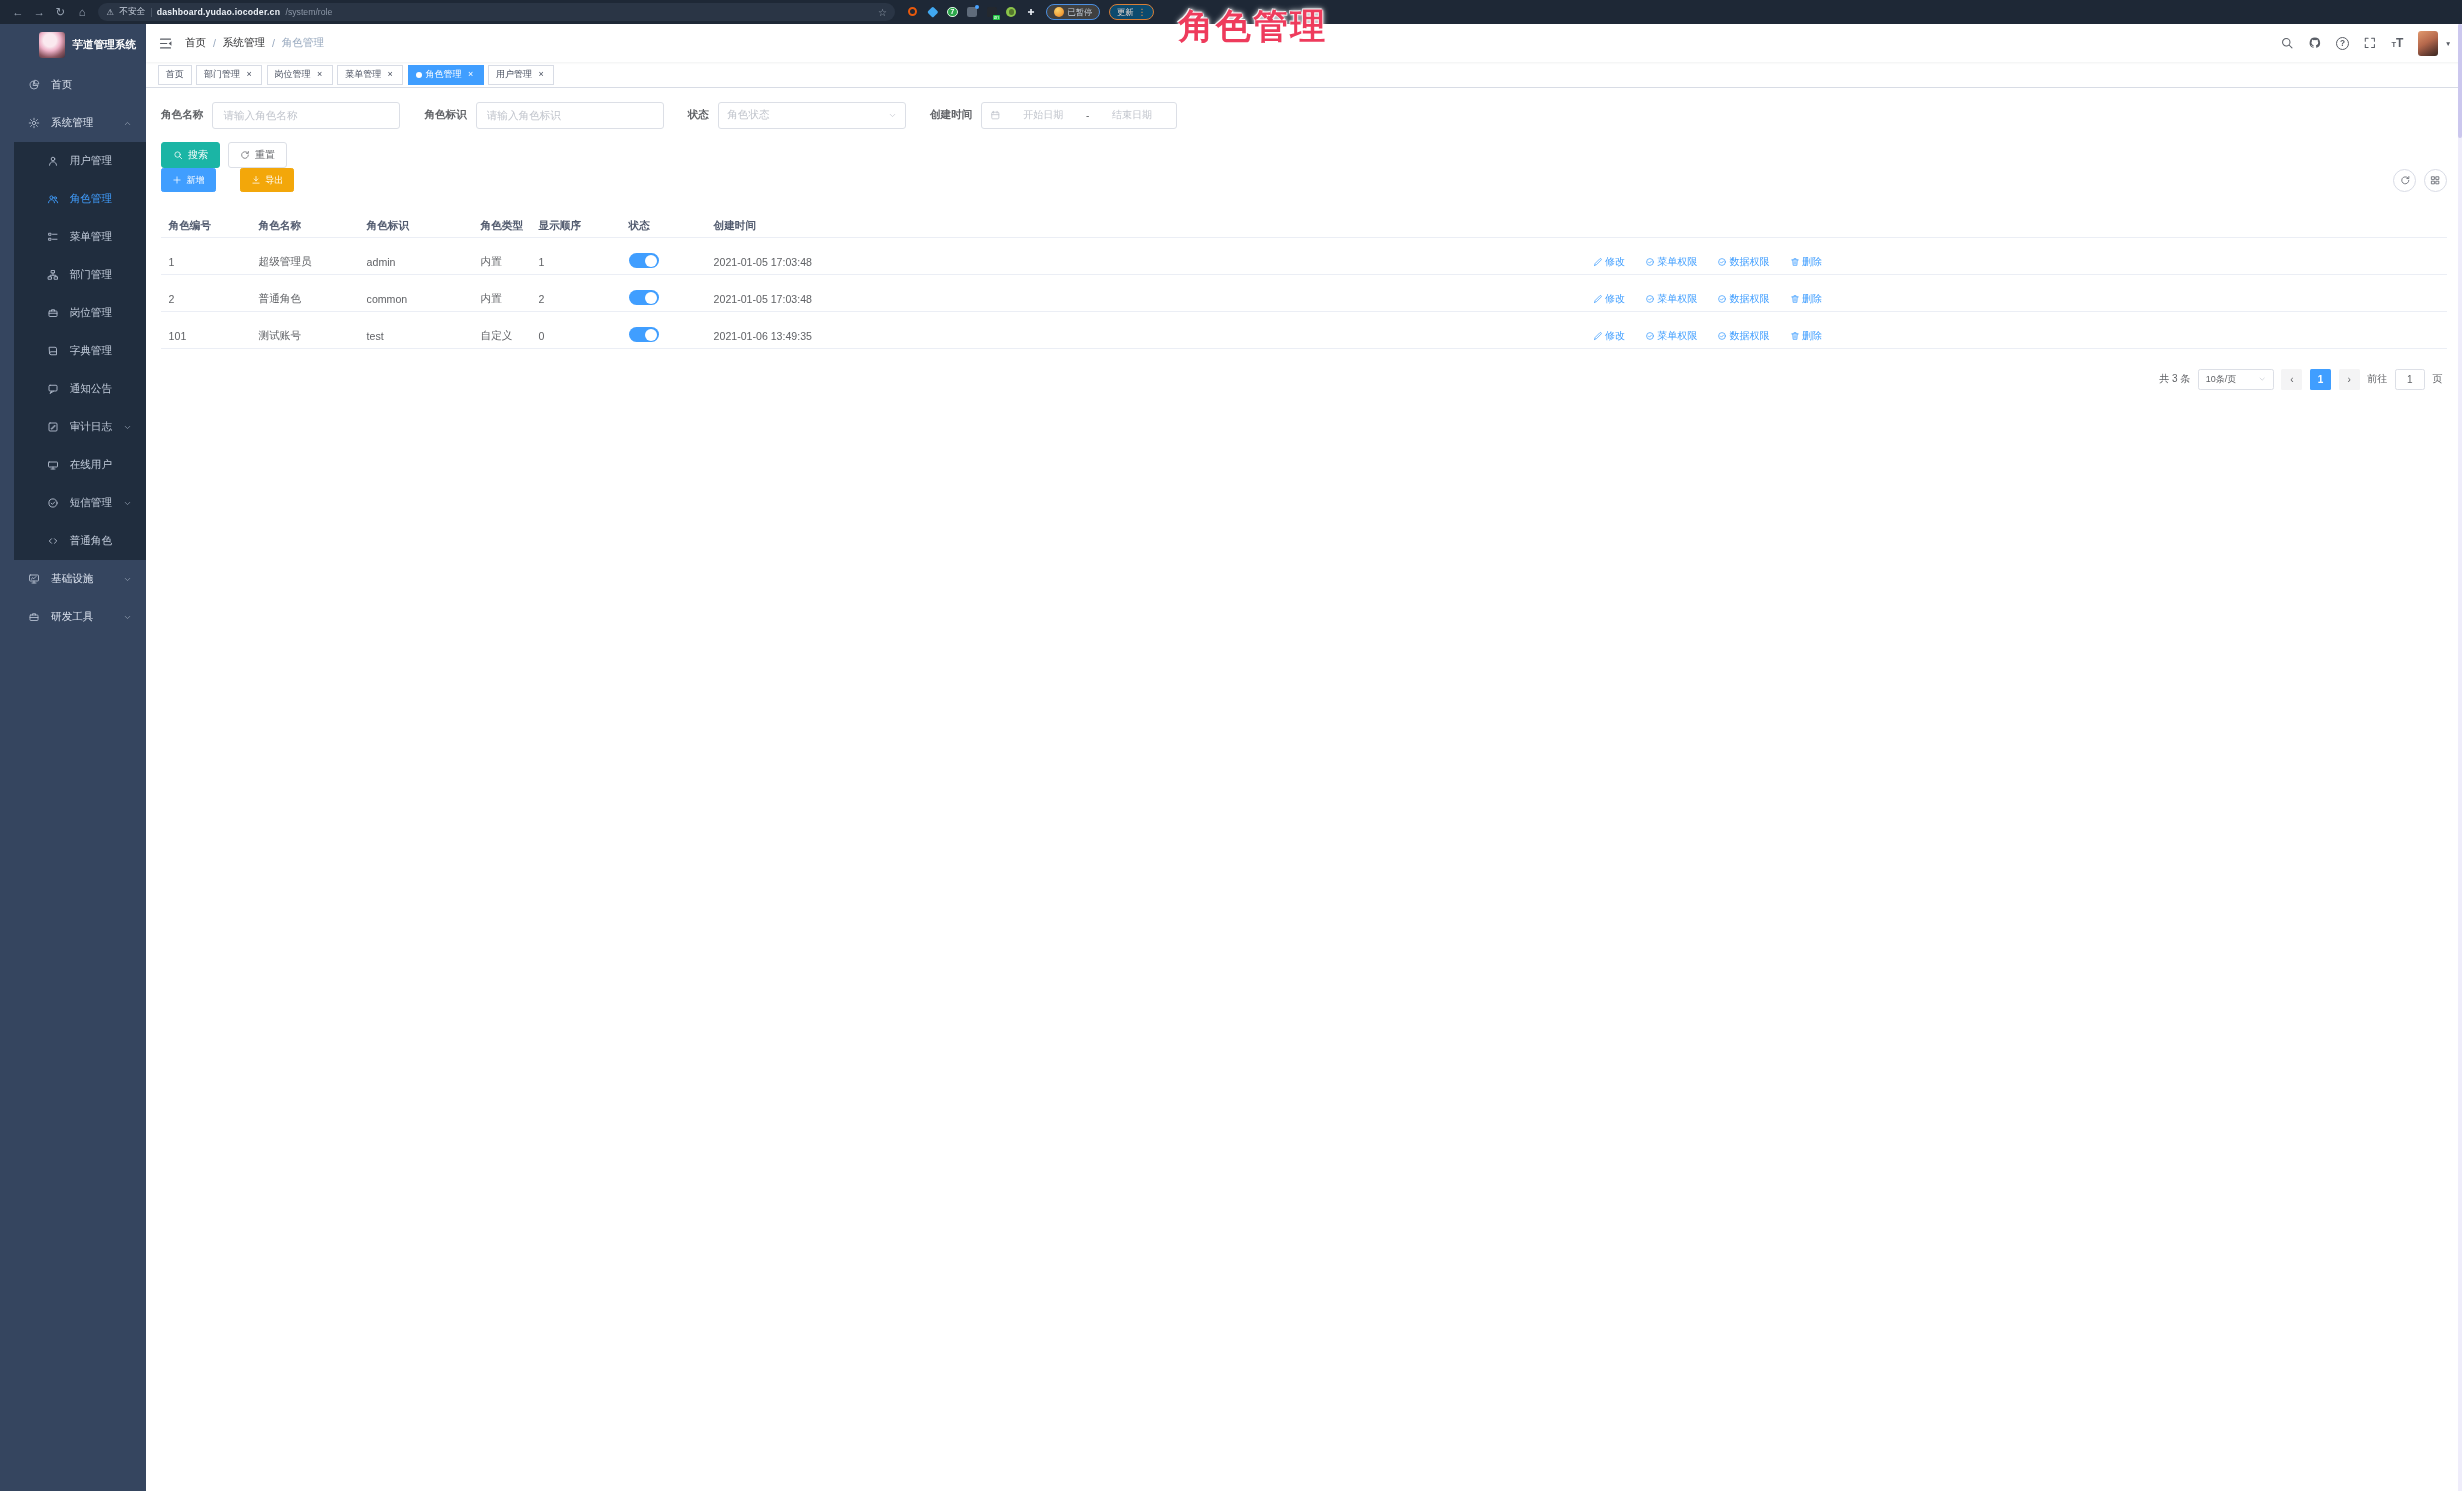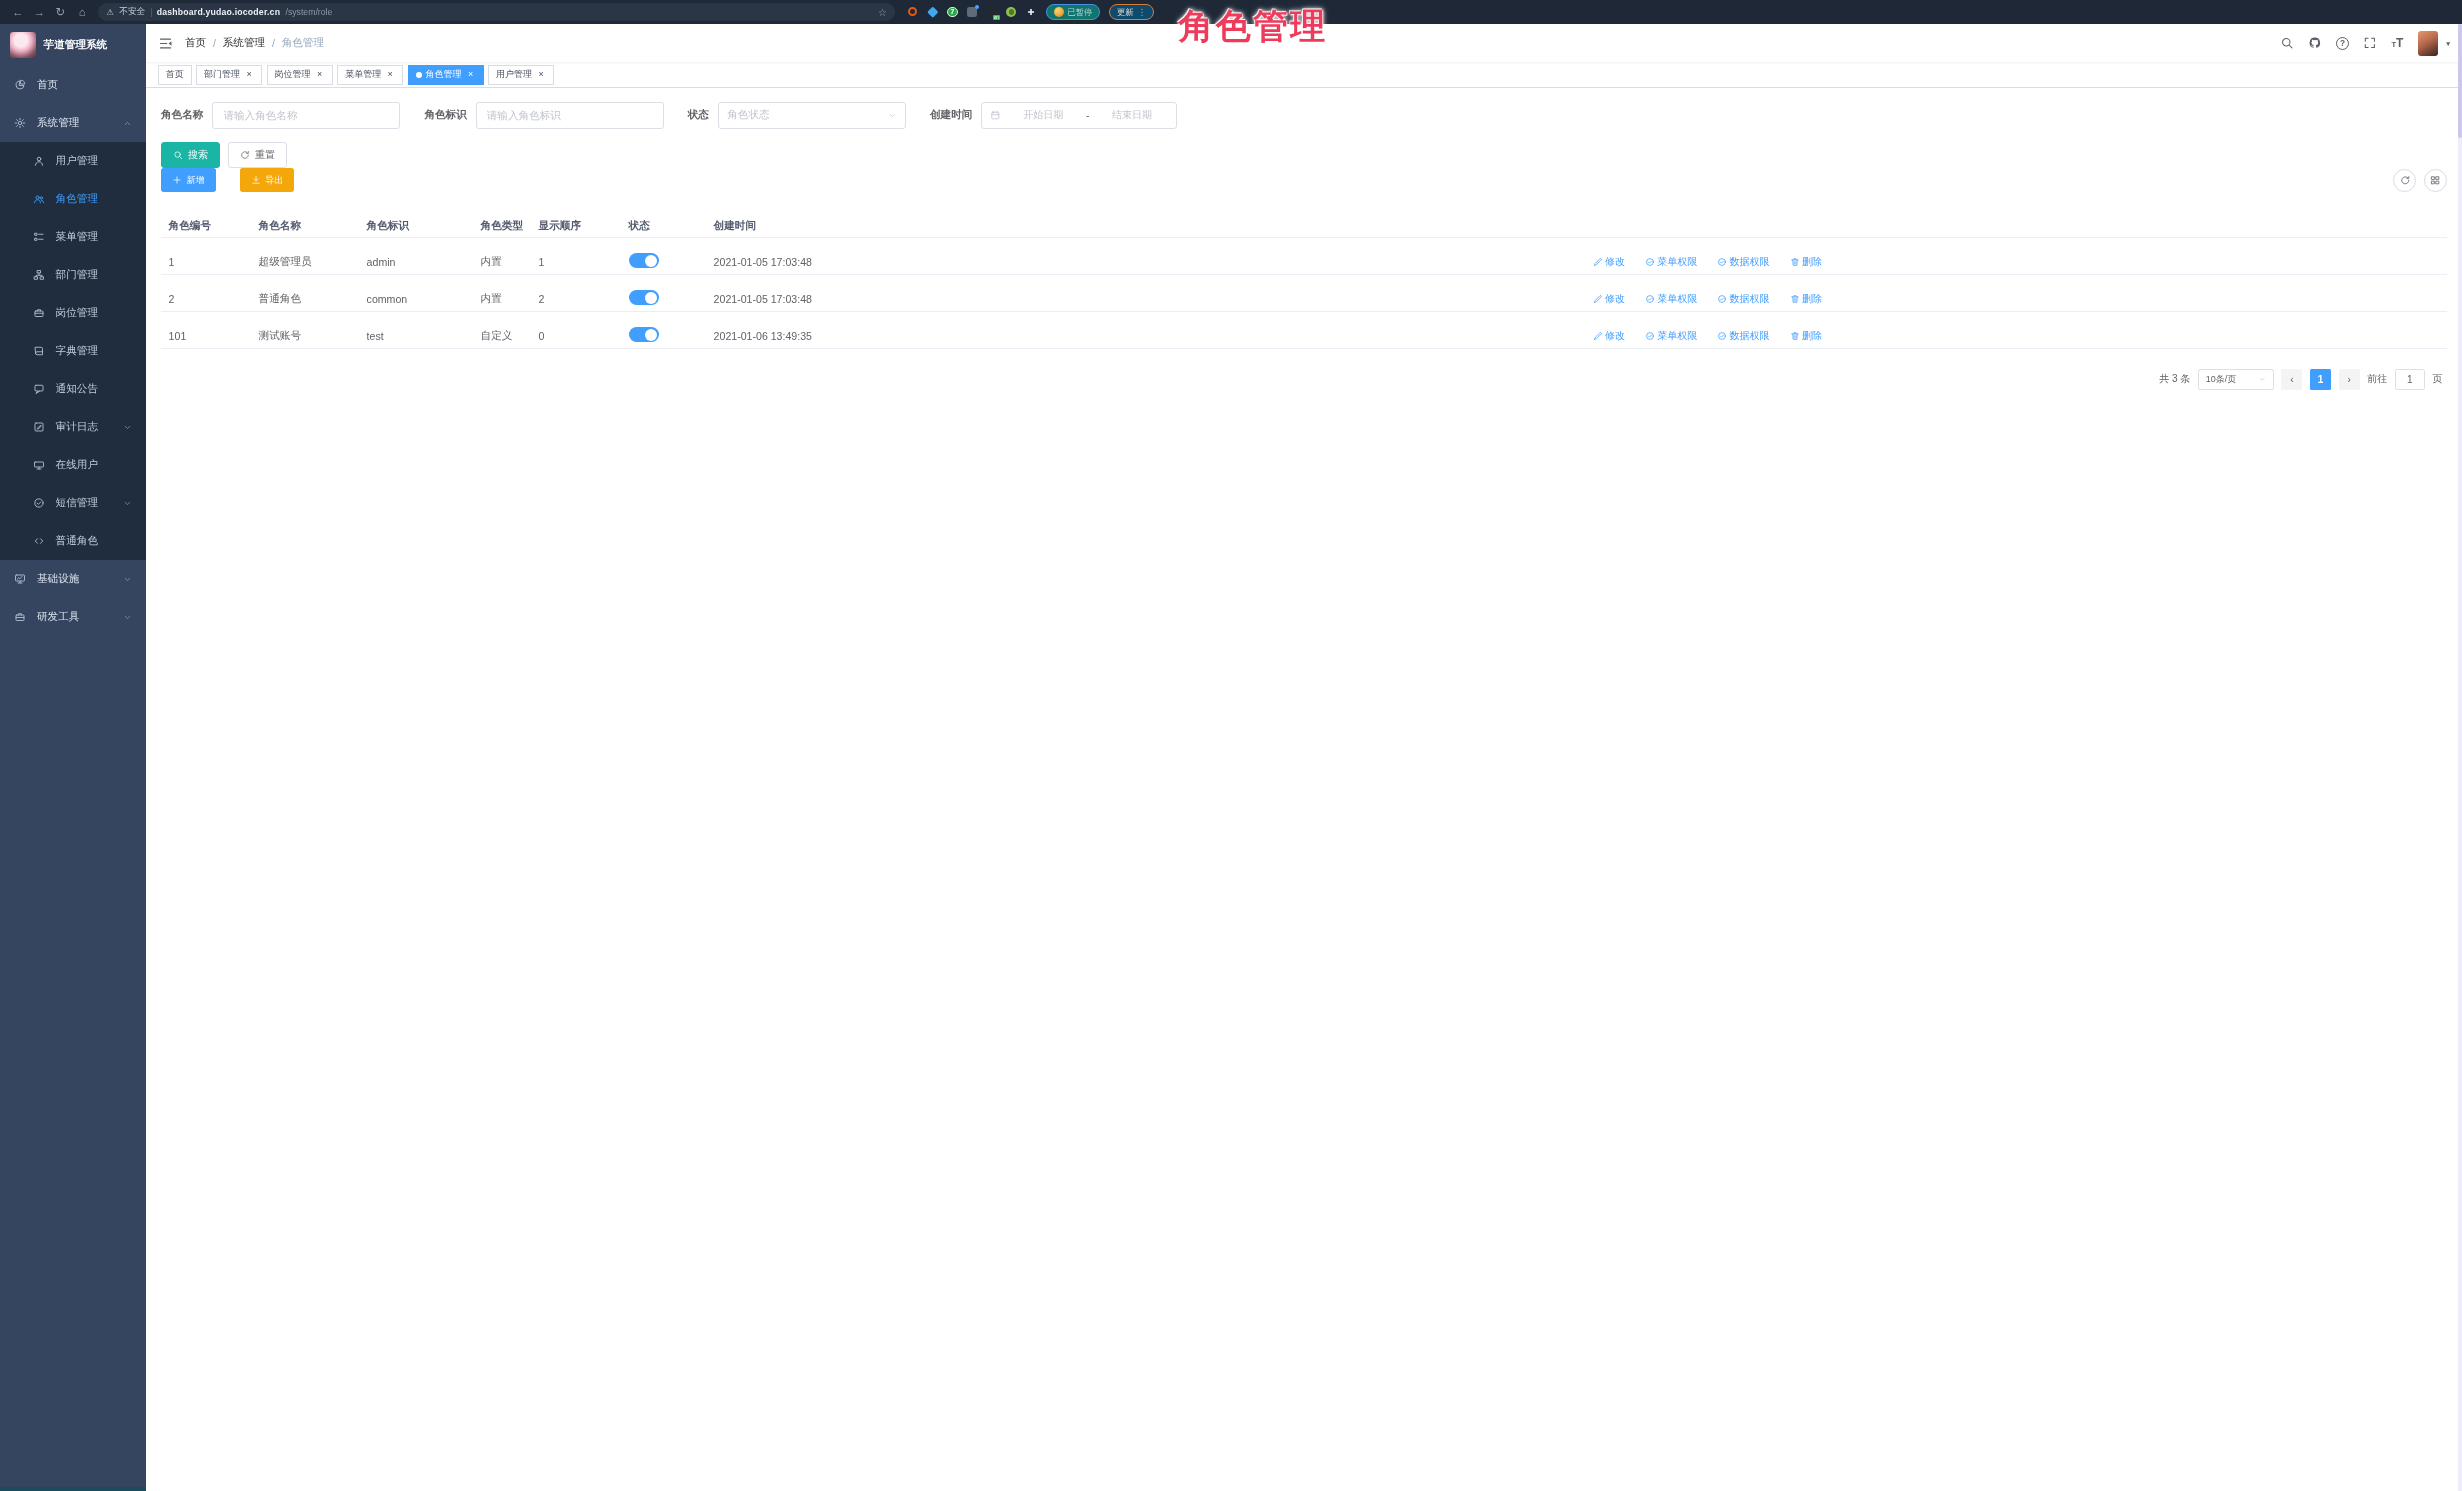--- a/index.html
+++ b/index.html
@@ -27,36 +27,36 @@
   .e-gem { width:7.6px; height:7.6px; background:#41A8F0; border-radius:1.5px; transform:rotate(45deg); }
   .e-seven { width:10.6px; height:10.6px; background:#2BA84A; border:0.8px solid #DFF3E3; border-radius:50%; color:#fff; font-size:6.8px; font-weight:700; display:flex; align-items:center; justify-content:center; }
   .e-dots { width:10px; height:10px; background:#5F6B7A; border-radius:2.3px; }
   .e-dots::after { content:""; position:absolute; top:-1.5px; right:-1.5px; width:4.6px; height:4.6px; border-radius:50%; background:#4AA3FF; }
   .e-on { width:10px; height:10px; background:#23282F; border-radius:1.5px; }
   .e-on::after { content:"on"; position:absolute; bottom:-2.3px; right:-2.3px; background:#23C343; color:#fff; font-size:4.6px; line-height:5.3px; padding:0 0.8px; border-radius:0.8px; }
   .e-monkey { width:10px; height:10px; background:#8BC34A; border-radius:50%; }
   .e-monkey::after { content:""; position:absolute; left:3px; top:3px; width:5.3px; height:5.3px; background:#55772C; border-radius:50%; }
   .e-puzzle { color:#E9EEF4; font-size:8.3px; }
   .pill { height:16.7px; border-radius:9px; display:flex; align-items:center; gap:3.8px; padding:0 6.8px; font-size:8.3px; cursor:pointer; margin-left:7.6px; }
-  .pill-paused { border:1.5px solid #4A8FE2; background:#0f766e; color:#C7D0DC; }
+  .pill-paused { border:1.5px solid #4A8FE2; background:#404040; color:#C7D0DC; }
   .emoji-dot { width:10px; height:10px; border-radius:50%; background:radial-gradient(circle at 35% 30%, #FBD36B, #F2A23C 60%, #C96A22); }
   .pill-update { border:1.5px solid #D97E36; background:#0c4a6e; color:#E5D9D3; }
   .pill-update .kebab { color:#E8944A; font-size:9px; letter-spacing:0; }
 
   
   .overlay-title { position:absolute; top:3px; left:calc(50% + 22px); transform:translateX(-50%); z-index:50;
     font-size:35px; font-weight:700; letter-spacing:2.3px; color:#EE3B5C;
     text-shadow:0 0 1.5px #fff, 0 0 3.8px #fff, 0 0 6.8px #fff, 0.8px 0.8px 0 rgba(255,255,255,.85), -0.8px -0.8px 0 rgba(255,255,255,.85);
     pointer-events:none; white-space:nowrap; }
 
   
   .app { display:flex; height:calc(100% - 24px); }
 
   
-  .sidebar { width:146px; background:#35455F; display:flex; flex-direction:column; position:relative; flex-shrink:0; }
+  .sidebar { width:146px; background:#35455F; display:flex; flex-direction:column; position:relative; flex-shrink:0;align-items:flex-end; }
   .logo-row { height:42px; display:flex; align-items:center; gap:7.6px; padding:0 10px; cursor:pointer; }
   .logo-img { width:26px; height:26px; border-radius:3px; flex-shrink:0;
     background:radial-gradient(circle at 42% 32%, #FAE9EF 0 28%, #EDB2C8 46%, #8A5560 74%, #45303A); }
   .logo-title { color:#fff; font-size:10.6px; font-weight:700; white-space:nowrap; }
   .menu { flex:1; font-size:10.6px; }
   .menu-item { height:38px; display:flex; align-items:center; gap:10.6px; padding:0 14.4px; color:#DCE3EF; cursor:pointer; }
   .menu-item .mi { width:12px; height:12px; color:#B4BECF; flex-shrink:0; }
   .menu-item .arrow { margin-left:auto; width:9px; height:9px; color:#9AA6B8; }
   .submenu { background:#202D3E; }
   .submenu .menu-item { padding-left:33px; color:#C2CCDB; }

